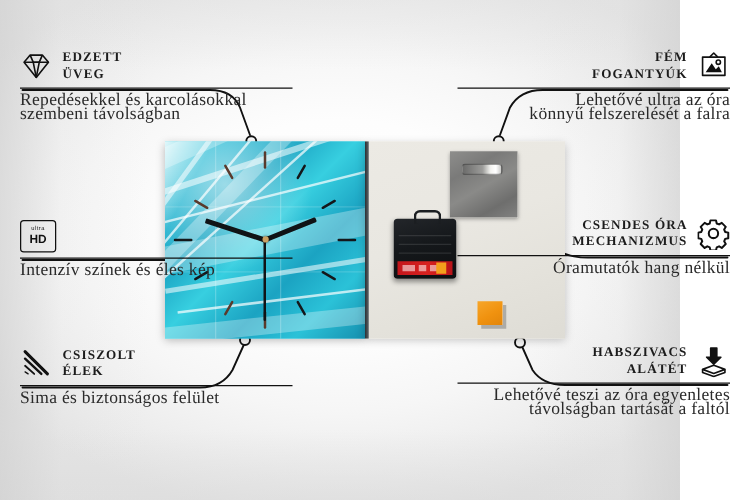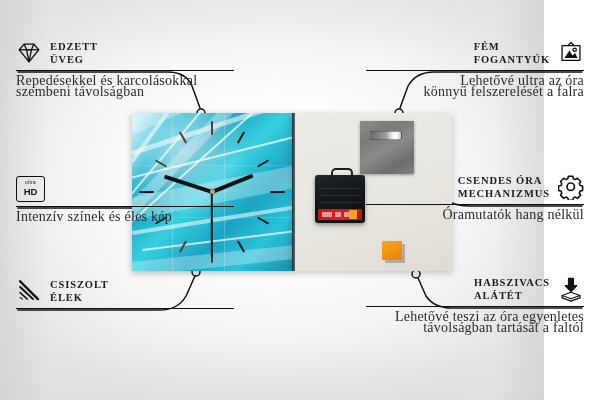--- a/index.html
+++ b/index.html
@@ -96,21 +96,21 @@
 
   
   .feature{position:absolute;width:218px;}
   .feature .head{display:flex;align-items:center;gap:8px;}
   .feature.right .head{justify-content:flex-end;}
   .feature .title{
     font-size:10.5px;letter-spacing:.9px;color:#1c1c1c;font-weight:bold;
     line-height:13px;text-transform:uppercase;
   }
   .feature.left .title{text-align:left;}
-  .feature.right .title{text-align:left;}
+  .feature.right .title{text-align:right;}
   .feature .rule{height:1.4px;background:#111;margin:4px 0 4px;}
   .feature .desc{
     font-size:14px;line-height:11px;color:#2a2a2a;letter-spacing:.25px;
   }
   .feature.right .desc{text-align:right;}
   .ico{width:26px;height:26px;flex:0 0 26px;display:block;}
   .ico svg{display:block;width:26px;height:26px;}
 
   .hdbox{
     width:27px;height:24px;flex:0 0 27px;border:1.6px solid #111;border-radius:3px;
@@ -256,20 +256,23 @@
           <path d="M5 24 L8 26" stroke-width="1.3"></path>
             </g>
           </svg>
       </span>
       <span class="title">
         <span>CSISZOLT</span><br>
         <span>ÉLEK</span>
       </span>
     </div>
     <div class="rule"></div>
+    <div class="desc">
+      <span>Sima és biztonságos felület</span>
+    </div>
   </div>
 
   <div class="feature right" id="f-handle">
     <div class="head">
       <span class="title">
         <span>FÉM</span><br>
         <span>FOGANTYÚK</span>
       </span>
       <span class="ico">
         <svg viewBox="0 0 32 32">

